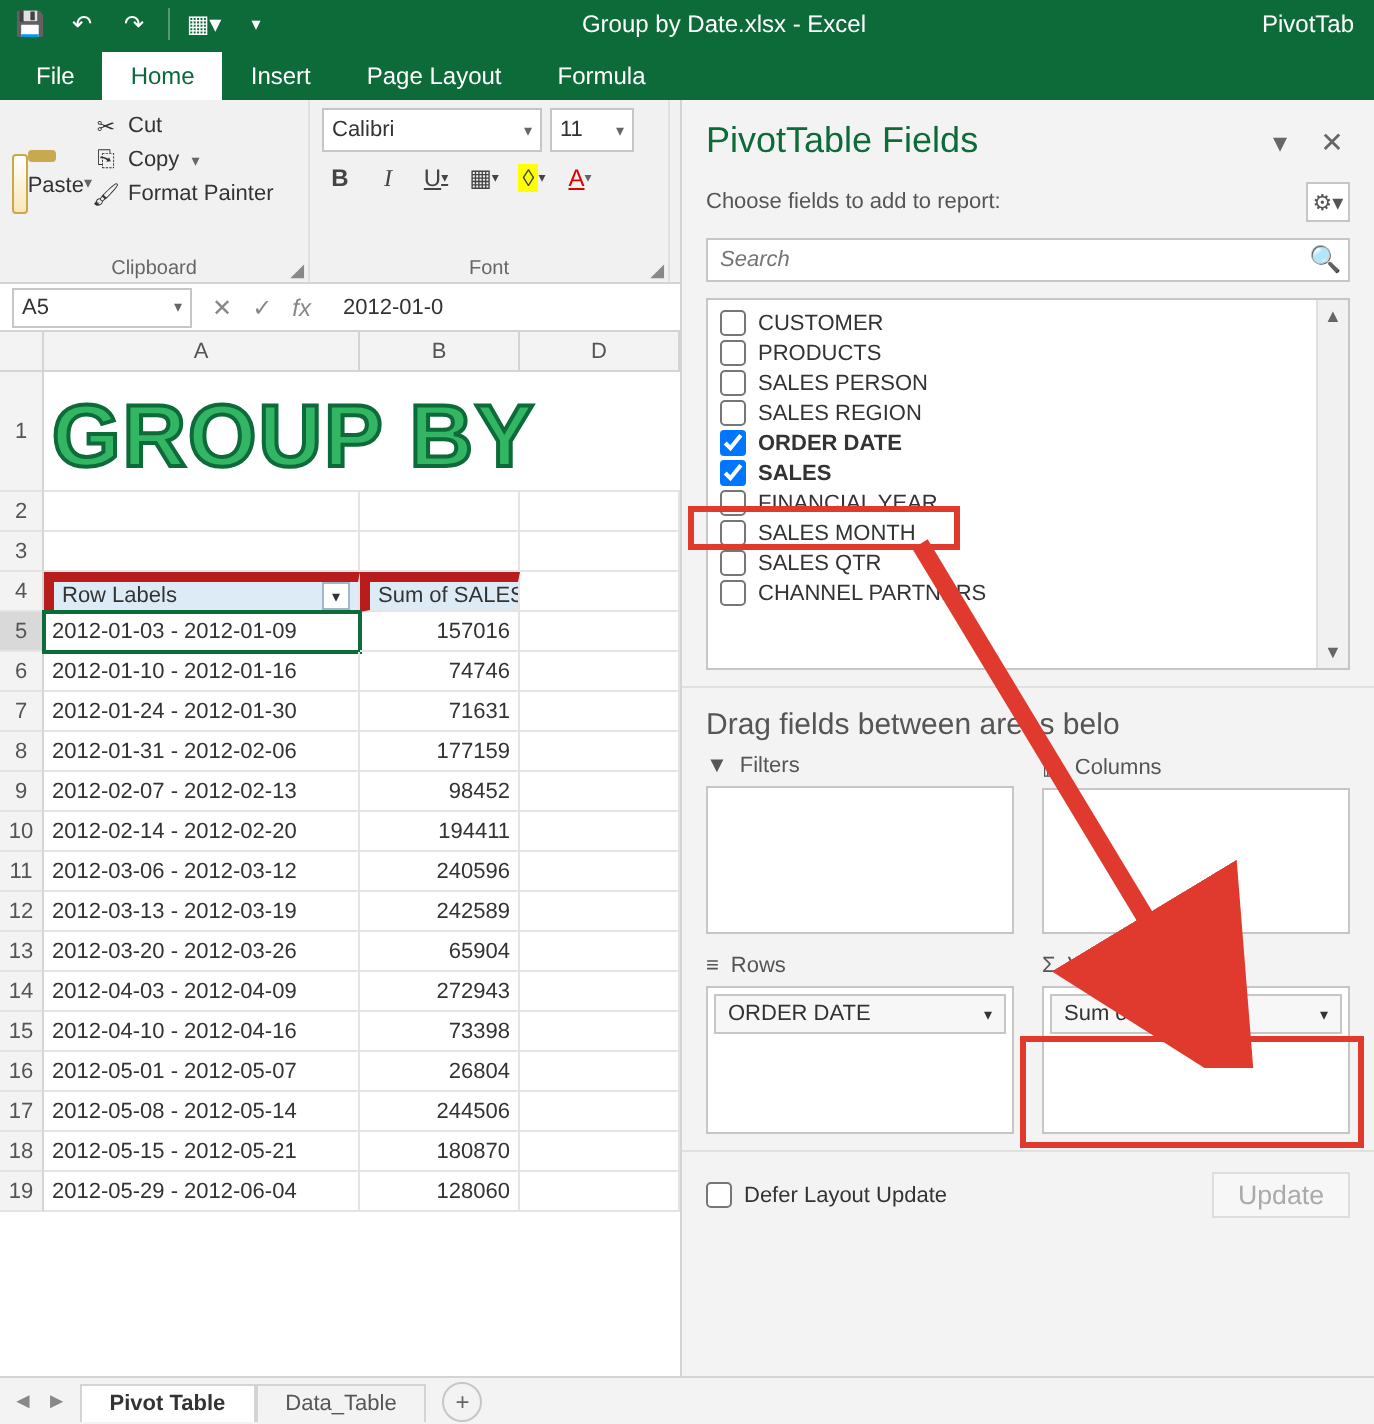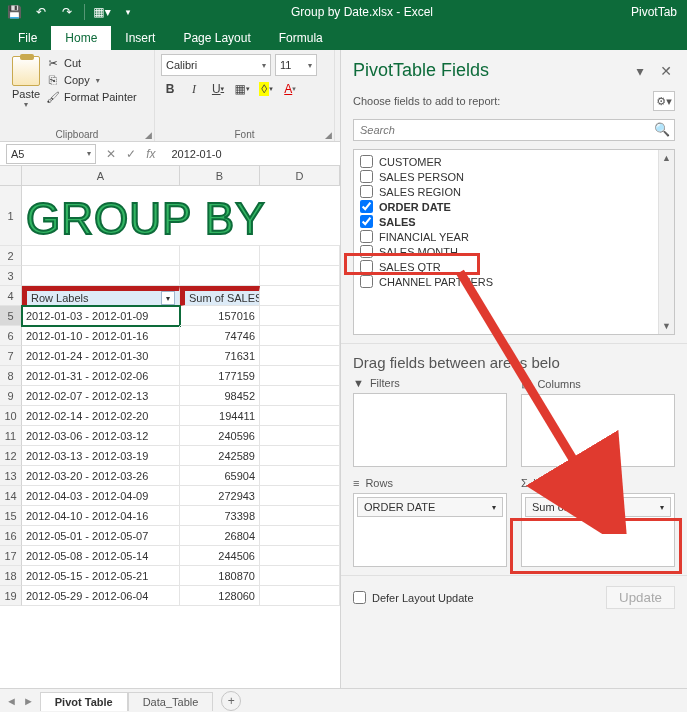--- a/index.html
+++ b/index.html
@@ -19,21 +19,21 @@
 .ribbon-tabs .tab.file { background: #0d6b3a; }
 .ribbon-tabs .tab.active { background: #fff; color: #0d6b3a; }
 
 
 .ribbon { height: 92px; background: #f1f1f1; border-bottom: 1px solid #d4d4d4; display: flex; position: relative; }
 .group { border-right: 1px solid #e0e0e0; padding: 4px 6px 14px 6px; position: relative; display: flex; flex-direction: column; }
 .group-label { position: absolute; bottom: 1px; left: 0; right: 0; text-align: center; font-size: 10px; color: #666; }
 .group-label .dlg { position: absolute; right: 2px; bottom: 0; font-size: 9px; color: #888; }
 
 .clipboard { width: 155px; display: flex; flex-direction: row; }
-.paste-btn { width: 40px; display: flex; flex-direction: column; align-items: center; padding-top: 2px; }
+.paste-btn { width: 40px; display: flex; flex-direction: row; align-items: center; padding-top: 2px; }
 .paste-icon { width: 28px; height: 30px; background: linear-gradient(#fff,#f9e7b8); border: 1px solid #c9a94f; border-radius: 2px; position: relative; }
 .paste-icon::before { content:""; position:absolute; top:-3px; left:7px; width:14px; height:6px; background:#c9a94f; border-radius:2px; }
 .paste-label { font-size: 11px; margin-top: 2px; }
 .clip-right { display: flex; flex-direction: column; gap: 3px; padding-top: 2px; font-size: 11px; }
 .clip-right .row { display: flex; align-items: center; gap: 4px; }
 .mini-icon { width: 14px; height: 14px; display:inline-flex; align-items:center; justify-content:center; }
 
 .fontgroup { width: 180px; }
 .font-row { display: flex; gap: 4px; margin-bottom: 4px; align-items:center; }
 .combo { height: 22px; border: 1px solid #c6c6c6; background: #fff; display: flex; align-items: center; padding: 0 4px; font-size: 11px; justify-content: space-between; }
@@ -52,21 +52,21 @@
 .colheads { display: flex; height: 20px; border-bottom: 1px solid #d4d4d4; background: #f3f3f3; font-size: 11px; }
 .rowhead-spacer { width: 22px; border-right: 1px solid #d4d4d4; }
 .ch { border-right: 1px solid #d4d4d4; display:flex; align-items:center; justify-content:center; color:#555; }
 .gridbody { display: flex; }
 .rowheads { width: 22px; background:#f3f3f3; font-size:11px; color:#555; }
 .rowheads .rh { height: 20px; border-bottom:1px solid #e4e4e4; border-right:1px solid #d4d4d4; display:flex;align-items:center;justify-content:center; }
 .rowheads .rh.sel { background:#d9d9d9; }
 .cells { position: relative; }
 .cells .row { display:flex; height:20px; }
 .cells .cell { border-right:1px solid #e4e4e4; border-bottom:1px solid #e4e4e4; padding: 0 4px; font-size:11px; display:flex; align-items:center; overflow:hidden; white-space:nowrap; }
-.big-title { font-family: "Arial Black", sans-serif; font-size: 44px; font-weight: 400; color:#33b663; -webkit-text-stroke: 2px #0d6b3a; letter-spacing: 1px; line-height: 1; }
+.big-title { font-family: "Arial Black", sans-serif; font-size: 44px; font-weight: 700; color:#33b663; -webkit-text-stroke: 2px #0d6b3a; letter-spacing: 1px; line-height: 1; }
 .hdrcell { background:#ddebf7; border:5px solid #b91c1c; font-weight:normal; font-size:11px; }
 .filter-btn { width:14px; height:14px; border:1px solid #9fb6cd; background:#fff; display:flex; align-items:center; justify-content:center; font-size:8px; margin-left:auto; }
 .selcell { outline: 2px solid #0d6b3a; outline-offset:-1px; }
 
 
 .pane { position:absolute; top:50px; right:0; width:347px; bottom:24px; background:#f3f3f3; border-left:1px solid #d4d4d4; display:flex; flex-direction:column; }
 .pane-hdr { display:flex; align-items:center; padding: 10px 12px 6px 12px; }
 .pane-title { font-size: 18px; color:#0d6b3a; flex:1; }
 .pane-hdr .pbtn { width:18px; height:18px; display:flex;align-items:center;justify-content:center; color:#666; margin-left:8px; font-size:14px; }
 .pane-sub { padding: 4px 12px; font-size:11px; color:#555; display:flex; align-items:center; }
@@ -344,20 +344,24 @@
     <span class="mag">🔍</span>
   </div>
   <div class="fieldlist">
     <div id="fields">
         <div class="flitem">
           <input type="checkbox" style="">
           <span>CUSTOMER</span>
         </div>
         <div class="flitem">
           <input type="checkbox" style="">
+          <span>PRODUCTS</span>
+        </div>
+        <div class="flitem">
+          <input type="checkbox" style="">
           <span>SALES PERSON</span>
         </div>
         <div class="flitem">
           <input type="checkbox" style="">
           <span>SALES REGION</span>
         </div>
         <div class="flitem bold">
           <input type="checkbox" checked="" style="">
           <span>ORDER DATE</span>
         </div>

